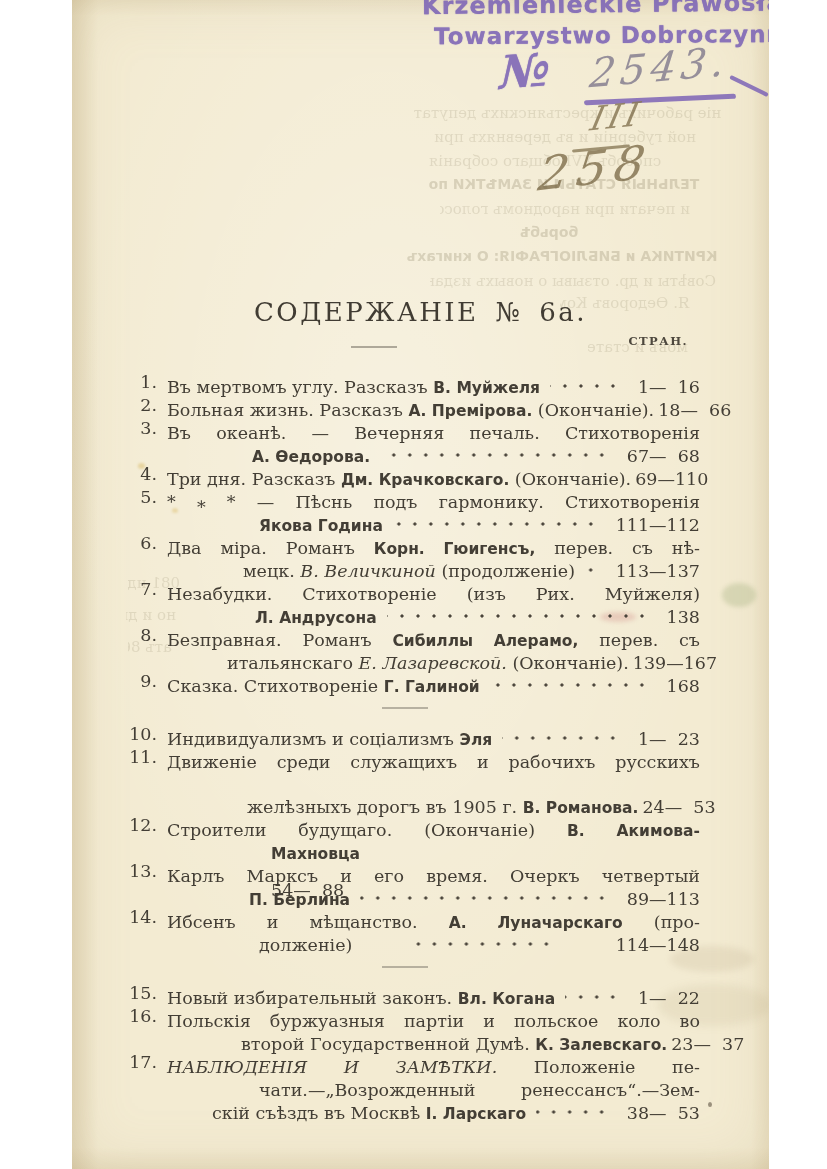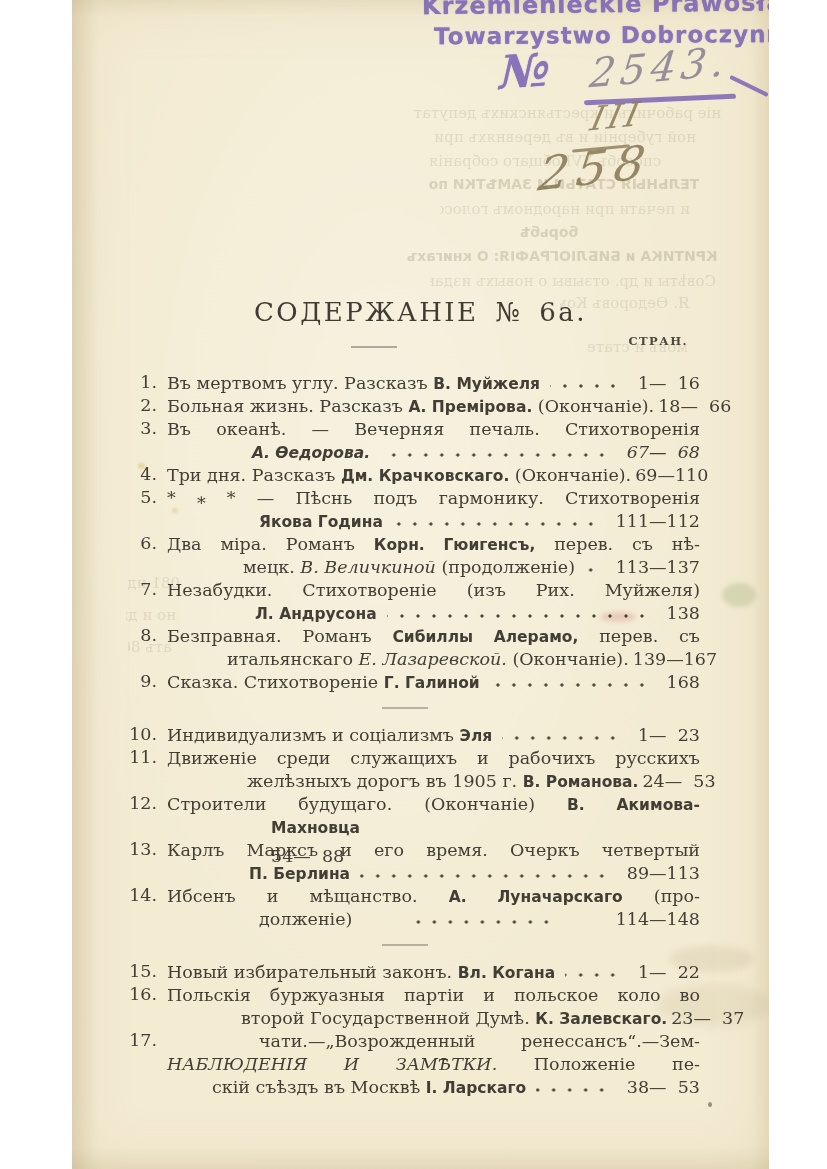--- a/index.html
+++ b/index.html
@@ -68,21 +68,21 @@
   }
   .title-rule{position:absolute;left:279px;top:346px;width:46px;height:2px;background:#736d60;opacity:.55;}
   .stran{
     position:absolute;right:81px;top:334px;
     font-size:11.5px;font-weight:bold;letter-spacing:1.5px;color:#4e483e;
   }
   .toc{position:absolute;left:38px;top:371px;width:590px;font-size:17.5px;}
   .toc-item{display:flex;align-items:flex-start;}
   .num{width:47px;text-align:right;line-height:23px;flex:none;}
   .lines{flex:1 1 auto;margin-left:10px;min-width:0;}
-  .line{display:flex;align-items:baseline;height:23px;line-height:24px;}
+  .line{display:flex;align-items:baseline;height:23px;line-height:32px;}
   .line .text{white-space:nowrap;}
   .line.justify .text{flex:1 1 auto;white-space:normal;text-align:justify;text-align-last:justify;}
   .b{font-family:"DejaVu Sans", sans-serif;font-weight:bold;font-size:15.5px;}
   .i{font-style:italic;}
   .leader{
     flex:1 1 auto;min-width:18px;height:7px;align-self:flex-end;margin:0 8px 4px 10px;
     background:radial-gradient(circle at 3px 3px, #4a443a 1.3px, rgba(0,0,0,0) 1.9px);
     background-size:16px 7px;background-repeat:repeat-x;background-position:right;
   }
   .fill{flex:1 1 auto;}
@@ -155,21 +155,21 @@
             <span class="pages">18— 66</span>
           </div>
         </div>
       </div>
       <div class="toc-item">
         <div class="num">3.</div>
         <div class="lines">
           <div class="line justify">
             <span class="text"><span>Въ океанѣ. — Вечерняя печаль. Стихотворенія</span></span>
           </div>
-          <div class="line" style="padding-left: 85px; font-style: italic;">
+          <div class="line" style="padding-left: 85px;">
             <span class="text"><span class="b">А. Ѳедорова.</span></span>
             <div class="leader"></div>
             <span class="pages">67— 68</span>
           </div>
         </div>
       </div>
       <div class="toc-item">
         <div class="num">4.</div>
         <div class="lines">
           <div class="line">
@@ -251,21 +251,21 @@
             <span class="pages">1— 23</span>
           </div>
         </div>
       </div>
       <div class="toc-item">
         <div class="num">11.</div>
         <div class="lines">
           <div class="line justify">
             <span class="text"><span>Движеніе среди служащихъ и рабочихъ русскихъ</span></span>
           </div>
-          <div class="line" style="padding-left: 80px;">
+          <div class="line" style="padding-left: 80px; margin-top: 22px;">
             <span class="text"><span>желѣзныхъ дорогъ въ 1905 г. </span><span class="b">В. Романова.</span></span>
             <div class="fill"></div>
             <span class="pages">24— 53</span>
           </div>
         </div>
       </div>
       <div class="toc-item">
         <div class="num">12.</div>
         <div class="lines">
           <div class="line justify">
@@ -324,26 +324,26 @@
           <div class="line" style="padding-left: 74px;">
             <span class="text"><span>второй Государственной Думѣ. </span><span class="b">К. Залевскаго.</span></span>
             <div class="fill"></div>
             <span class="pages">23— 37</span>
           </div>
         </div>
       </div>
       <div class="toc-item">
         <div class="num">17.</div>
         <div class="lines">
+          <div class="line justify">
+            <span class="text"><span class="i">НАБЛЮДЕНІЯ И ЗАМѢТКИ.</span><span> Положеніе пе-</span></span>
+          </div>
           <div class="line justify" style="padding-left: 92px;">
             <span class="text"><span>чати.—„Возрожденный ренессансъ“.—Зем-</span></span>
           </div>
-          <div class="line justify">
-            <span class="text"><span class="i">НАБЛЮДЕНІЯ И ЗАМѢТКИ.</span><span> Положеніе пе-</span></span>
-          </div>
           <div class="line" style="padding-left: 45px; text-align: right;">
             <span class="text"><span>скій съѣздъ въ Москвѣ </span><span class="b">І. Ларскаго</span></span>
             <div class="leader"></div>
             <span class="pages">38— 53</span>
           </div>
         </div>
       </div>
     </div>
 
 </div>

